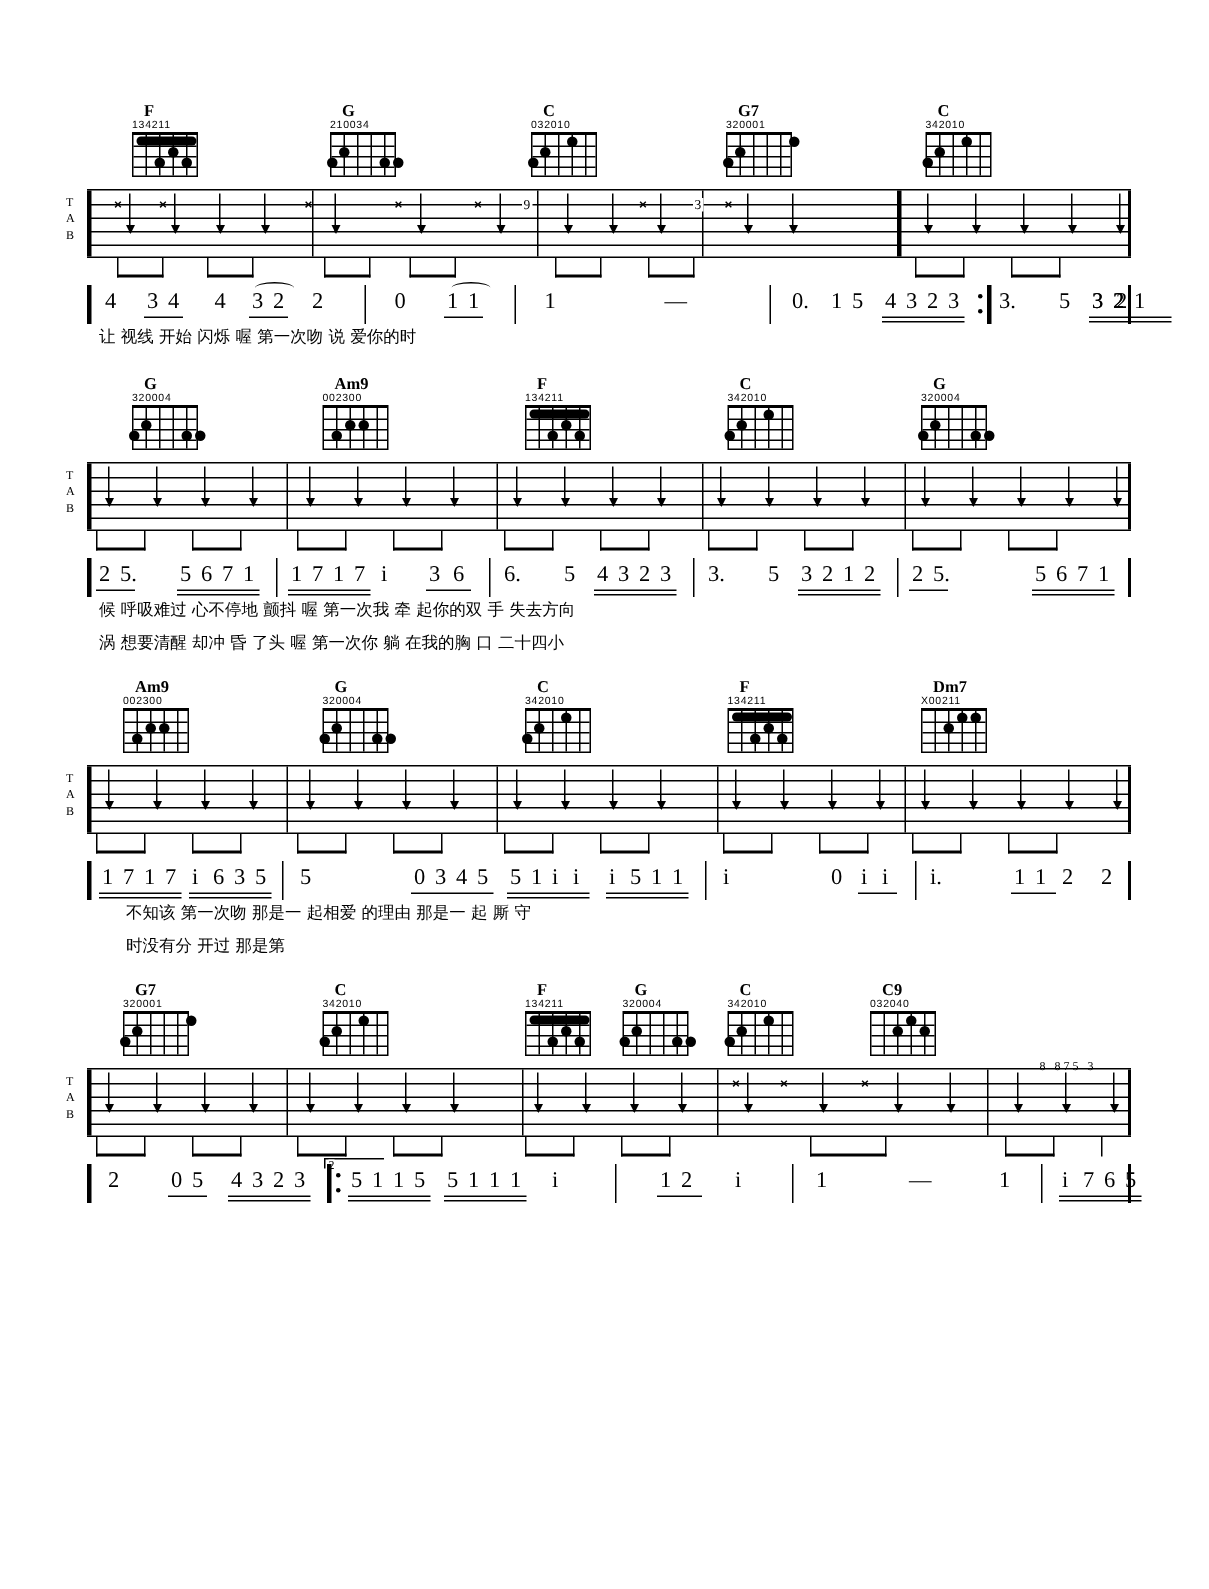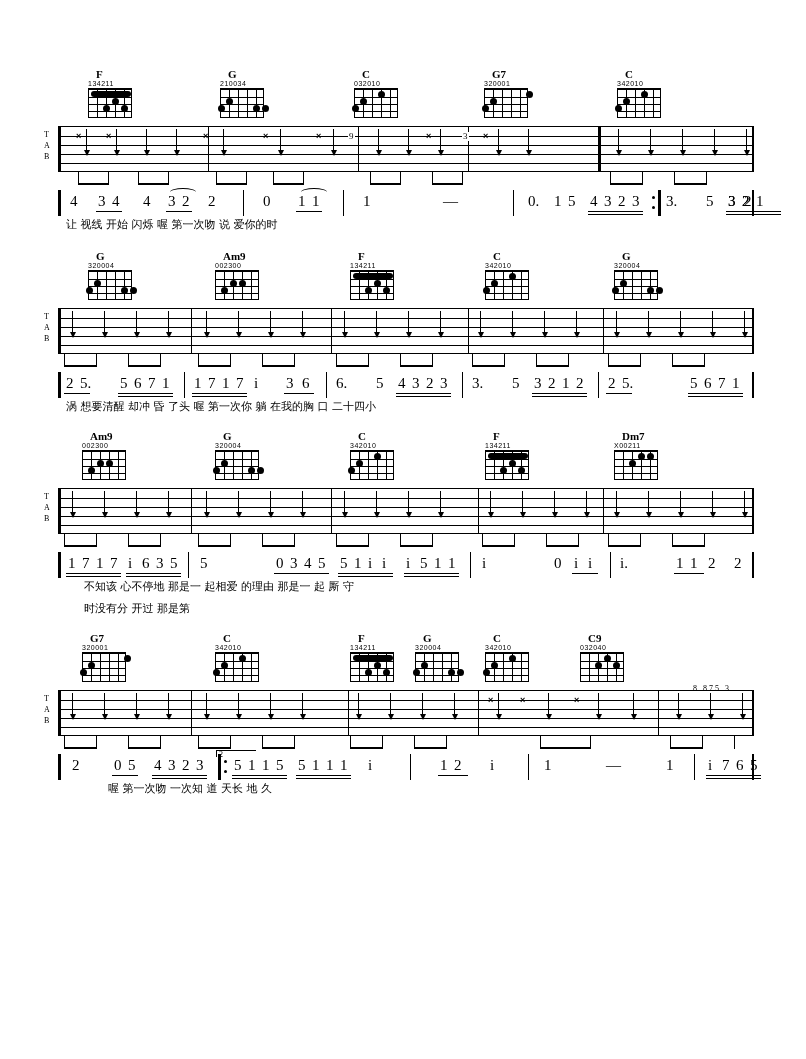--- a/index.html
+++ b/index.html
@@ -671,20 +671,23 @@
       <div class="ubar" style="left:548px; width:26px;"></div>
       <div class="note" style="left:632px;">5</div>
       <div class="note" style="left:646px;">6</div>
       <div class="note" style="left:660px;">7</div>
       <div class="note" style="left:674px;">1</div>
       <div class="ubar" style="left:630px; width:55px;"></div>
       <div class="ubar2" style="left:630px; width:55px;"></div>
       <div class="nbar thick2" style="right:0;"></div>
     </div>
 
+    <div class="lyrics">
+      <div class="ly" style="left:8px;">候  呼吸难过   心不停地  颤抖     喔 第一次我     牵 起你的双   手     失去方向</div>
+    </div>
     <div class="lyrics" style="height:20px;">
       <div class="ly" style="left:8px;">涡  想要清醒   却冲 昏 了头    喔 第一次你     躺 在我的胸   口     二十四小</div>
     </div>
   </div>
 
   <div class="system" style="padding-top:10px;">
 
     <div class="chords-row">
       <div class="chord" style="left:80px;">
         <div class="cname">Am9</div>
@@ -883,21 +886,21 @@
       <div class="note" style="left:562px;">i.</div>
       <div class="note" style="left:618px;">1</div>
       <div class="note" style="left:632px;">1</div>
       <div class="note" style="left:650px;">2</div>
       <div class="note" style="left:676px;">2</div>
       <div class="ubar" style="left:616px; width:30px;"></div>
       <div class="nbar thick2" style="right:0;"></div>
     </div>
 
     <div class="lyrics">
-      <div class="ly" style="left:26px;">不知该 心不停地      那是一  起相爱  的理由          那是一   起 厮 守</div>
+      <div class="ly" style="left:26px;">不知该 第一次吻      那是一  起相爱  的理由          那是一   起 厮 守</div>
     </div>
     <div class="lyrics" style="height:20px;">
       <div class="ly" style="left:26px;">时没有分 开过       那是第</div>
     </div>
   </div>
 
   <div class="system" style="padding-top:10px;">
 
     <div class="chords-row">
       <div class="chord" style="left:80px;">
@@ -1110,18 +1113,15 @@
       <div class="nbar" style="left:636px;"></div>
       <div class="note" style="left:650px;">i</div>
       <div class="note" style="left:664px;">7</div>
       <div class="note" style="left:678px;">6</div>
       <div class="note" style="left:692px;">5</div>
       <div class="ubar" style="left:648px; width:55px;"></div>
       <div class="ubar2" style="left:648px; width:55px;"></div>
       <div class="nbar thick2" style="right:0;"></div>
     </div>
 
-    <div class="lyrics">
-      <div class="ly" style="left:50px;">喔 第一次吻   一次知  道 天长    地      久</div>
-    </div>
   </div>
 
 </div>
 
 </body></html>

